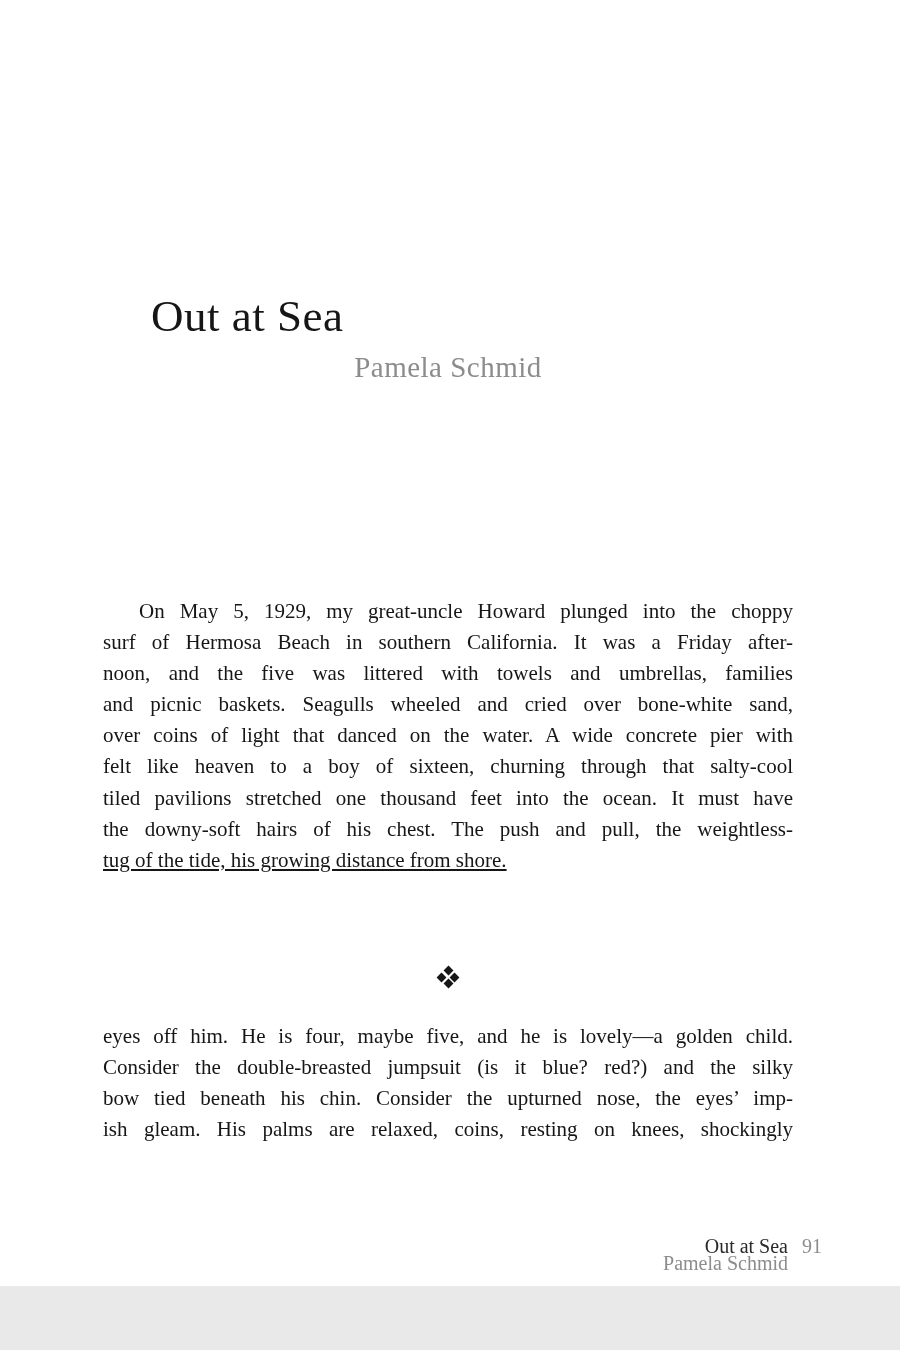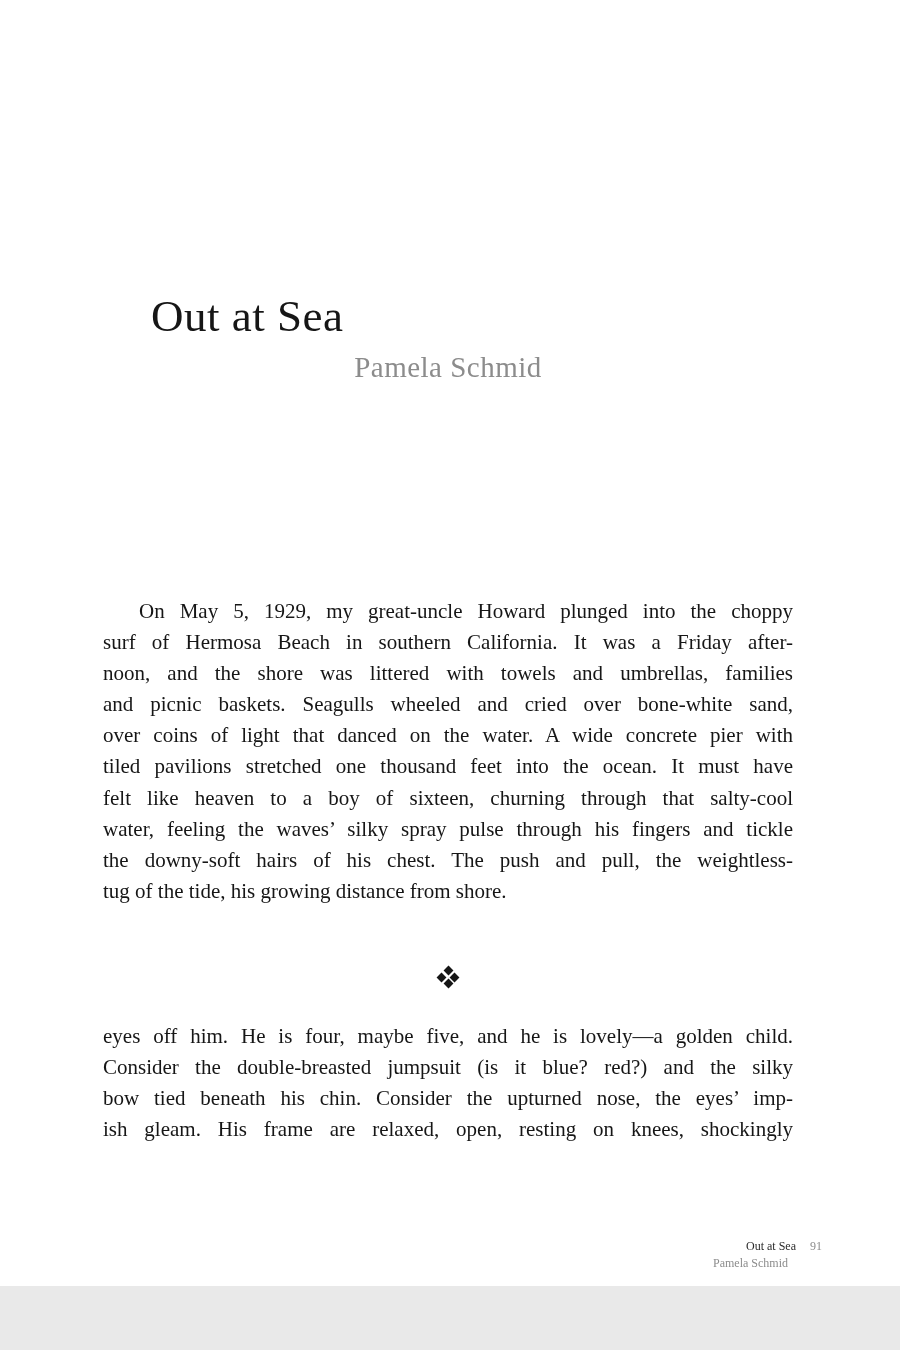--- a/index.html
+++ b/index.html
@@ -37,81 +37,80 @@
     color:var(--text);
   }
   #paragraph-1{top:596px;}
   #paragraph-2{top:1021px;}
   .line{
     text-align:justify;
     text-align-last:justify;
     white-space:normal;
   }
   .line.indent{padding-left:36px;}
-  .line.flush-last{text-align-last:left;}
+  .line.flush-last{text-align-last:left;text-decoration:underline;}
   .separator{
     position:absolute;left:103px;top:966px;width:690px;
     display:flex;justify-content:center;
   }
   .ornament{position:relative;width:22px;height:22px;}
   .ornament .diamond{
     position:absolute;width:7px;height:7px;
     background:var(--text);
     transform:rotate(45deg);
   }
   .ornament .d-top{left:7.5px;top:1px;}
   .ornament .d-left{left:1px;top:7.5px;}
   .ornament .d-right{left:14px;top:7.5px;}
   .ornament .d-bottom{left:7.5px;top:14px;}
   .page-footer{
     position:absolute;right:78px;top:1238px;
-    font-size:12px;line-height:17px;
+    font-size:20px;line-height:17px;
     text-align:right;
   }
   .footer-line1{white-space:nowrap;}
   .footer-running-title{color:var(--footer-title);}
   .footer-page-number{color:var(--muted);margin-left:14px;}
   .footer-line2{color:var(--muted);padding-right:34px;white-space:nowrap;}
 </style>
 </head>
 <body>
 
 <div class="page">
 
   <h1 class="essay-title" style="margin:0;font-weight:normal;">Out at Sea</h1>
 
   <div class="essay-author">Pamela Schmid</div>
 
   <div class="bodytext" id="paragraph-1">
       <div class="line indent">On May 5, 1929, my great-uncle Howard plunged into the choppy</div>
       <div class="line">surf of Hermosa Beach in southern California. It was a Friday after-</div>
-      <div class="line">noon, and the shore was littered with towels and umbrellas, families</div>
+      <div class="line">noon, and the five was littered with towels and umbrellas, families</div>
       <div class="line">and picnic baskets. Seagulls wheeled and cried over bone-white sand,</div>
       <div class="line">over coins of light that danced on the water. A wide concrete pier with</div>
+      <div class="line">felt like heaven to a boy of sixteen, churning through that salty-cool</div>
       <div class="line">tiled pavilions stretched one thousand feet into the ocean. It must have</div>
-      <div class="line">felt like heaven to a boy of sixteen, churning through that salty-cool</div>
-      <div class="line">water, feeling the waves’ silky spray pulse through his fingers and tickle</div>
       <div class="line">the downy-soft hairs of his chest. The push and pull, the weightless-</div>
       <div class="line flush-last">tug of the tide, his growing distance from shore.</div>
     </div>
 
   <div class="separator">
     <div class="ornament">
       <div class="diamond d-top"></div>
       <div class="diamond d-left"></div>
       <div class="diamond d-right"></div>
       <div class="diamond d-bottom"></div>
     </div>
   </div>
 
   <div class="bodytext" id="paragraph-2">
       <div class="line">eyes off him. He is four, maybe five, and he is lovely—a golden child.</div>
       <div class="line">Consider the double-breasted jumpsuit (is it blue? red?) and the silky</div>
       <div class="line">bow tied beneath his chin. Consider the upturned nose, the eyes’ imp-</div>
-      <div class="line">ish gleam. His frame are relaxed, open, resting on knees, shockingly</div>
+      <div class="line">ish gleam. His palms are relaxed, coins, resting on knees, shockingly</div>
     </div>
 
   <div class="page-footer">
     <div class="footer-line1">
       <span class="footer-running-title">Out at Sea</span><span class="footer-page-number">91</span>
     </div>
     <div class="footer-line2">Pamela Schmid</div>
   </div>
 
 </div>

